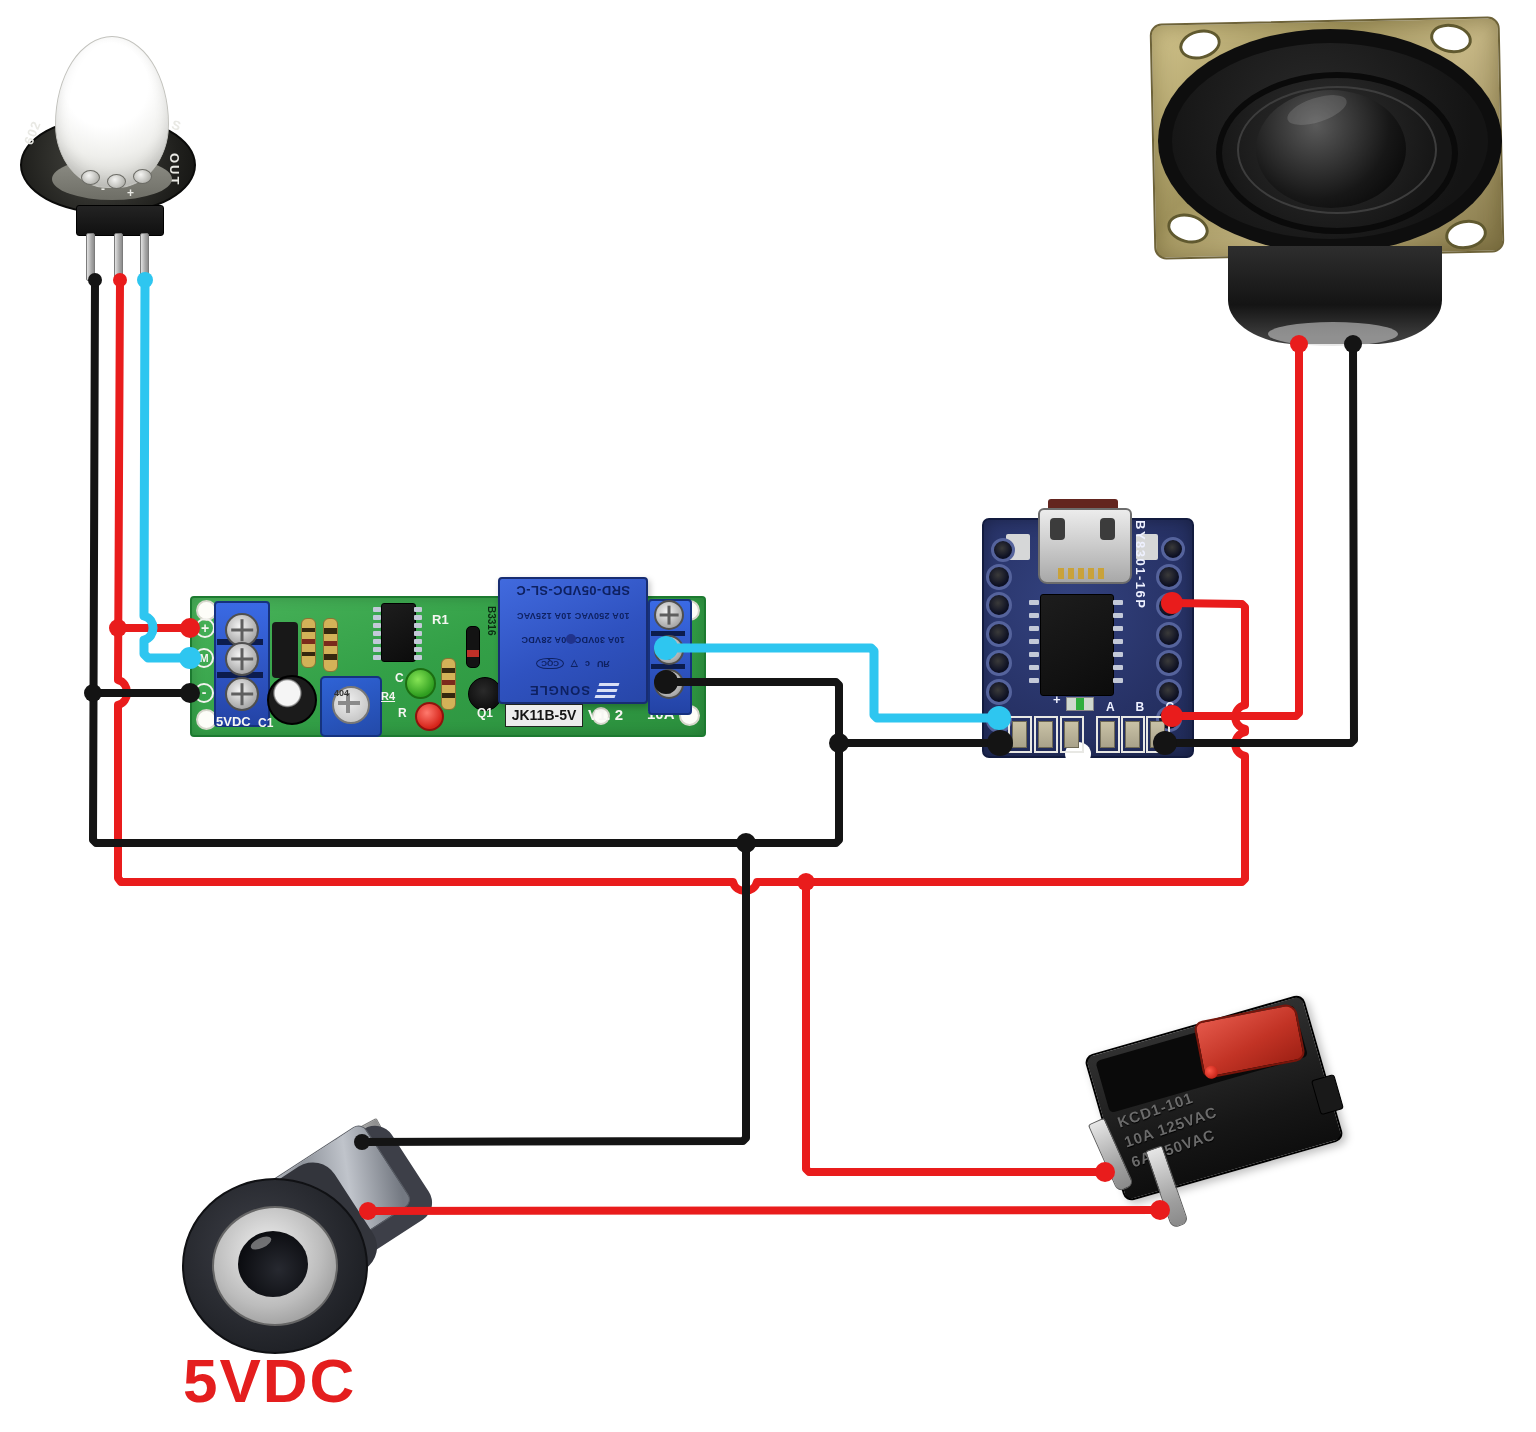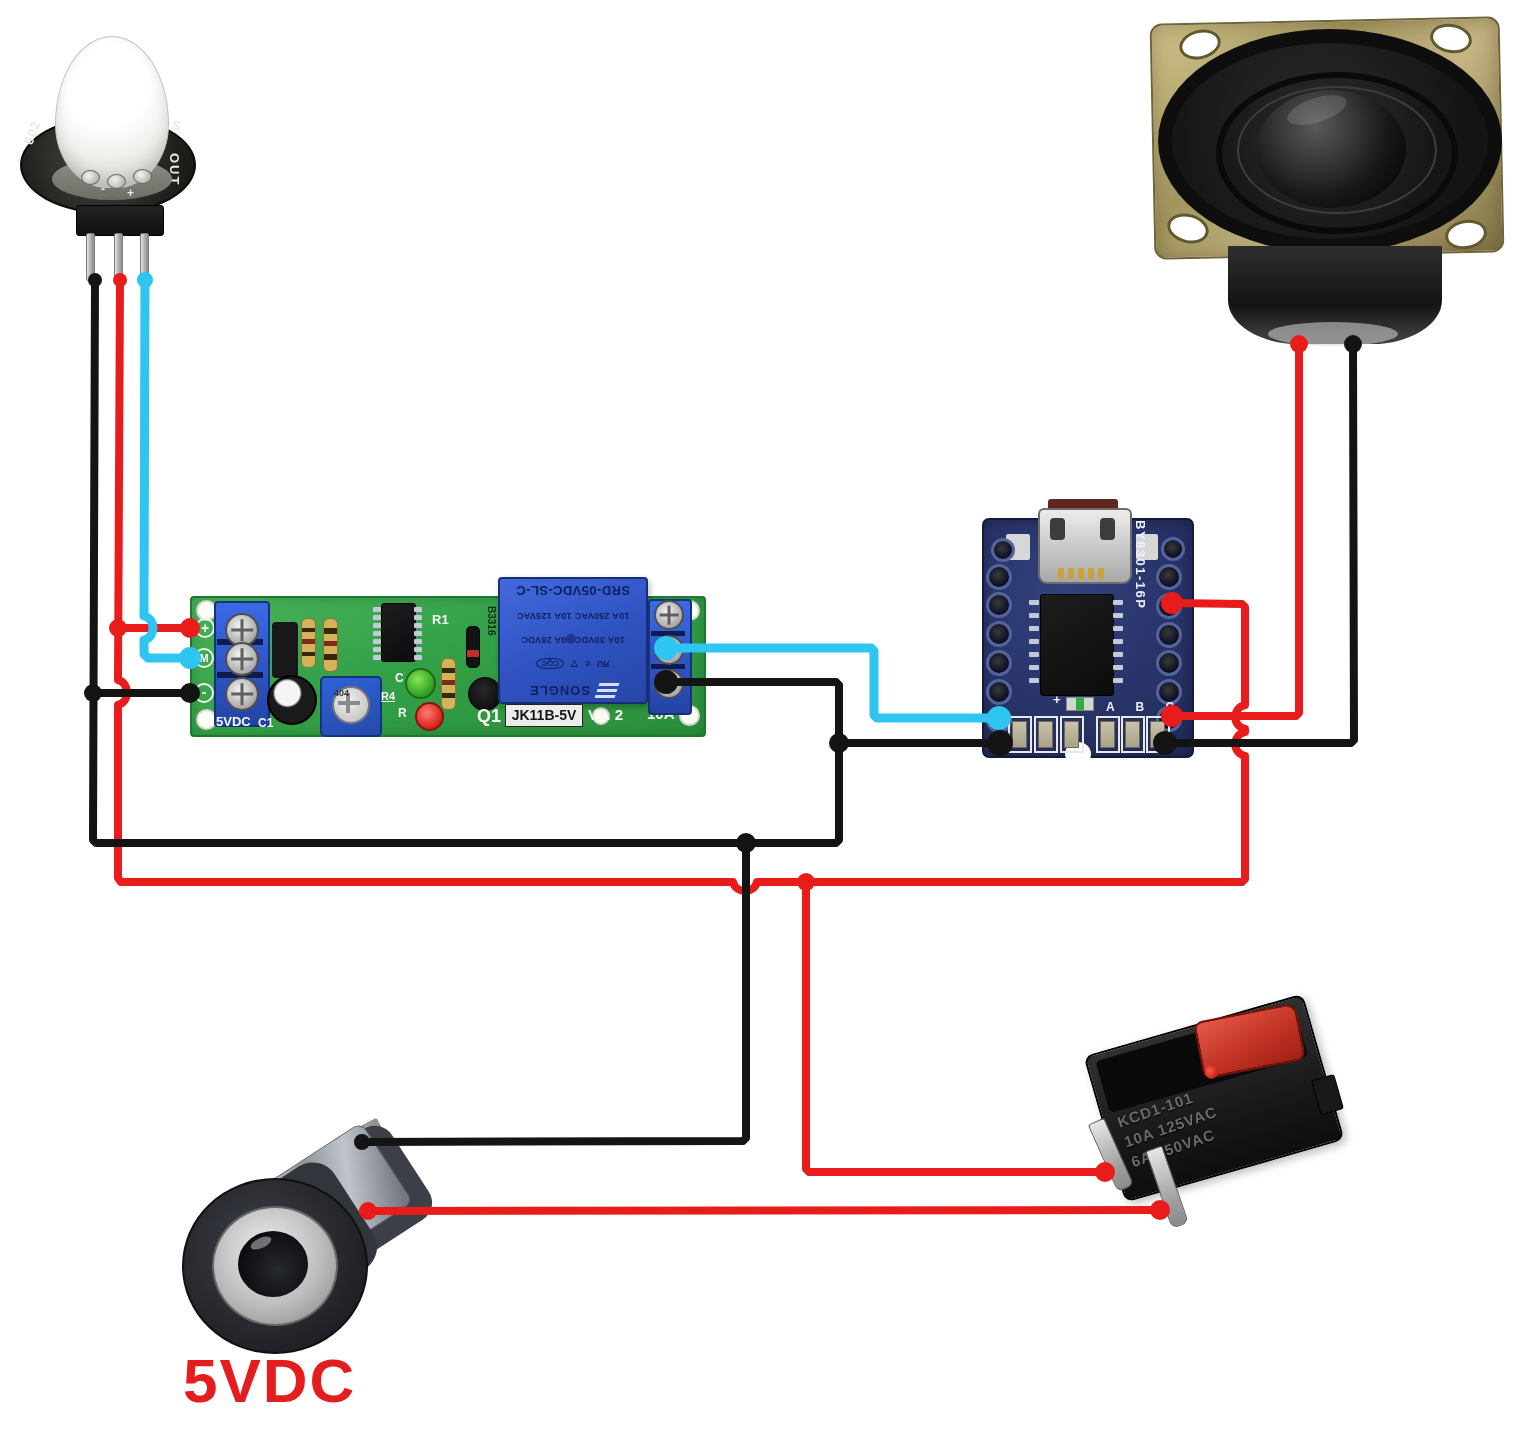--- a/index.html
+++ b/index.html
@@ -128,21 +128,21 @@
     <div class="abs cpin" style="left:414px;top:655px;width:8px;height:5px;"></div>
     <div class="abs silk" style="left:432px;top:612px;font-size:13px;">R1</div>
     <div class="abs" style="left:466px;top:626px;width:12px;height:40px;background:linear-gradient(180deg,#131313 0 58%,#c03028 58% 74%,#131313 74%);border-radius:5px;border:1px solid #000;"></div>
     <div class="abs res" style="left:441px;top:658px;width:13px;height:50px;"></div>
     <div class="ell" style="left:405px;top:668px;width:27px;height:27px;background:radial-gradient(circle at 40% 35%,#86e455,#2f9e20 70%);border:2px solid #1c6e12;"></div>
     <div class="abs silk" style="left:395px;top:671px;font-size:12px;">C</div>
     <div class="ell" style="left:415px;top:702px;width:25px;height:25px;background:radial-gradient(circle at 40% 35%,#ff7a6e,#d6241a 70%);border:2px solid #8e130d;"></div>
     <div class="abs silk" style="left:398px;top:706px;font-size:12px;">R</div>
     <div class="ell" style="left:468px;top:677px;width:32px;height:32px;background:radial-gradient(circle at 45% 40%,#2a2a2a,#0f0f0f 70%);border:1px solid #000;"></div>
     <div class="abs vtext" style="left:486px;top:606px;height:80px;font-size:10px;color:#0b2d12;font-weight:bold;">B3316</div>
-    <div class="abs silk" style="left:477px;top:706px;font-size:18px;">Q1</div>
+    <div class="abs silk" style="left:477px;top:706px;font-size:12px;">Q1</div>
 
     <div class="abs relaybox" style="left:498px;top:577px;width:146px;height:123px;">
       <div class="relay-face">
         <div class="rf-row">
           <span class="stripes"></span>
           <span style="font-size:13px;font-weight:bold;letter-spacing:1px;">SONGLE</span>
         </div>
         <div class="rf-row">
           <span>ЯU</span>
           <span>c</span>

